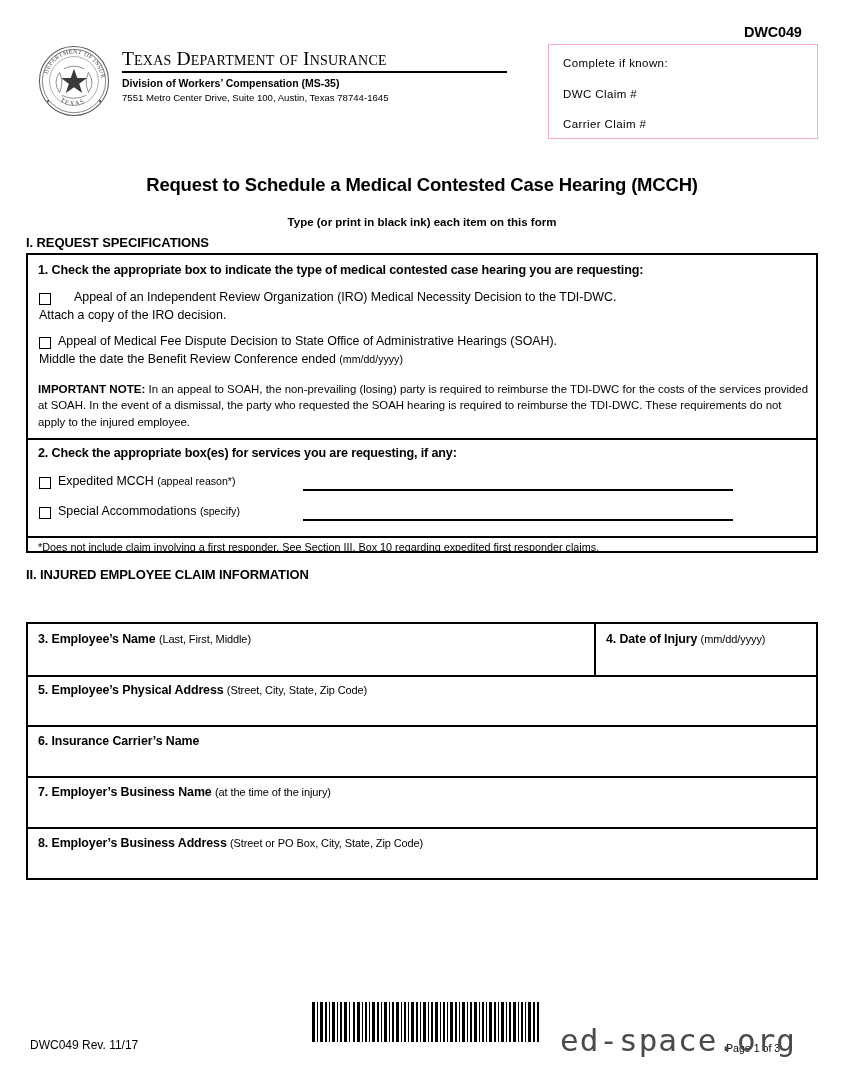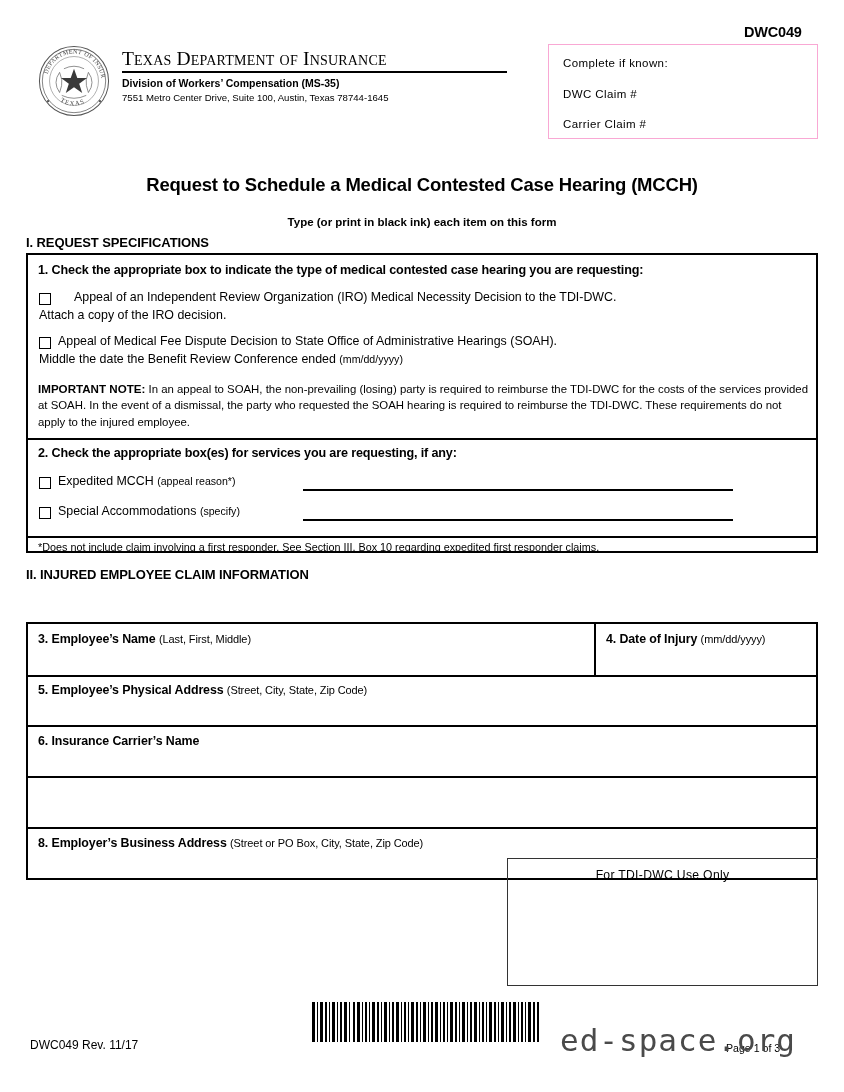--- a/index.html
+++ b/index.html
@@ -393,32 +393,33 @@
       <span class="field-hint">(Street, City, State, Zip Code)</span>
     </div>
     <div style="position:absolute; left:10px; top:77px; width:768px; height:20px; font-size:12px;"></div>
 
     <div class="field-label" style="left:10px; top:110px;">
       <span>6. Insurance Carrier’s Name</span>
       <span class="field-hint"></span>
     </div>
     <div style="position:absolute; left:10px; top:128px; width:768px; height:20px; font-size:12px;"></div>
 
+    <div class="field-label" style="left:10px; top:161px;">
+      <span>7. Employer’s Business Name</span>
+      <span class="field-hint">(at the time of the injury)</span>
+    </div>
     <div style="position:absolute; left:10px; top:179px; width:768px; height:20px; font-size:12px;"></div>
 
     <div class="field-label" style="left:10px; top:212px;">
       <span>8. Employer’s Business Address</span>
       <span class="field-hint">(Street or PO Box, City, State, Zip Code)</span>
     </div>
     <div style="position:absolute; left:10px; top:230px; width:768px; height:22px; font-size:12px;"></div>
   </div>
 
-  <div id="use-only-box">
-    <div id="use-only-label">For TDI-DWC Use Only</div>
-  </div>
 
   <div id="barcode">
     <svg width="228" height="40" viewBox="0 0 228 40" preserveAspectRatio="none">
       <rect x="0" y="0" width="228" height="40" fill="#fff"></rect>
       <g fill="#000">
         <rect x="1" y="0" width="3" height="40"></rect>
           <rect x="6" y="0" width="1" height="40"></rect>
         <rect x="9" y="0" width="3" height="40"></rect>
           <rect x="14" y="0" width="2" height="40"></rect>
         <rect x="18" y="0" width="1" height="40"></rect>

